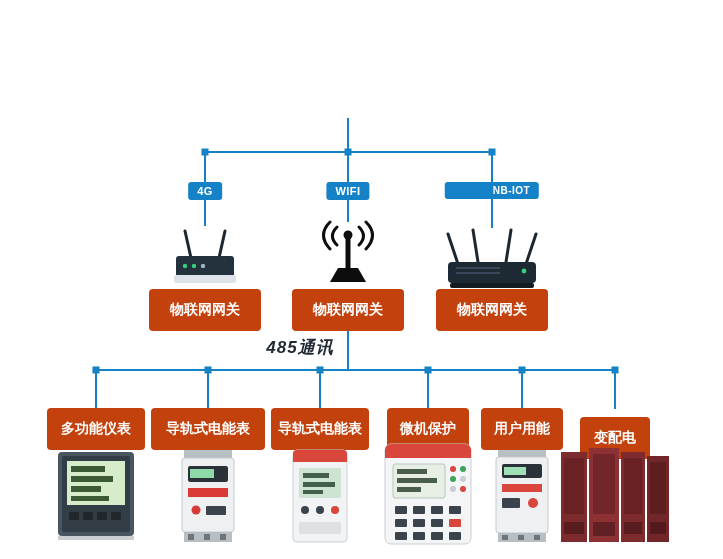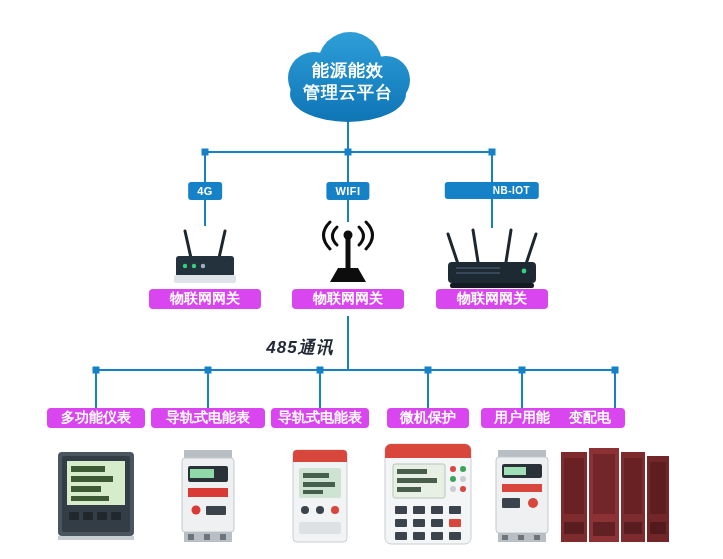--- a/index.html
+++ b/index.html
@@ -22,41 +22,41 @@
     position: absolute; transform: translateX(-50%);
     background: #1581c6; color: #fff; font-weight: bold; font-size: 11px;
     padding: 3px 9px; border-radius: 3px; letter-spacing: .5px; white-space: nowrap;
   }
   .badge0 { left: 205px; top: 182px; }
   .badge1 { left: 348px; top: 182px; text-align: center; }
   .badge2 { left: 492px; top: 182px; font-size: 10px; padding-left: 48px; }
 
   .node-label {
     position: absolute; transform: translateX(-50%);
-    background: #d946ef; color: #fff; font-weight: bold; font-size: 14px;
-    height: 20px; border-radius: 4px;
+    background: #c2410c; color: #fff; font-weight: bold; font-size: 14px;
+    height: 42px; border-radius: 4px;
     display: flex; align-items: center; justify-content: center; white-space: nowrap;
   }
   .glabel { width: 112px; top: 289px; }
   .glabel0 { left: 205px; }
   .glabel1 { left: 348px; }
   .glabel2 { left: 492px; }
 
   .bus-label {
     position: absolute; left: 252px; top: 336px; width: 96px; text-align: center;
     color: #222a35; font-weight: bold; font-size: 17px; letter-spacing: 1px; font-style: italic;
   }
 
   .dlabel { top: 408px; }
   .dlabel0 { left: 96px;  width: 98px; }
   .dlabel1 { left: 208px; width: 114px; }
   .dlabel2 { left: 320px; width: 98px; }
   .dlabel3 { left: 428px; width: 82px; font-family: Liberation Mono, monospace; }
   .dlabel4 { left: 522px; width: 82px; }
-  .dlabel5 { left: 590px; width: 70px; }
+  .dlabel5 { left: 615px; width: 70px; margin-top: 9px; }
 
   .device-img { position: absolute; transform: translateX(-50%); line-height: 0; }
   .gimg0 { left: 205px; top: 224px; }
   .gimg1 { left: 348px; top: 220px; }
   .gimg2 { left: 492px; top: 224px; }
 
   .pimg0 { left: 96px;  top: 448px; }
   .pimg1 { left: 208px; top: 448px; }
   .pimg2 { left: 320px; top: 446px; }
   .pimg3 { left: 428px; top: 442px; }
@@ -90,40 +90,20 @@
       <rect x="488.5" y="148.5" width="7" height="7"></rect>
       <rect x="92.5" y="366.5" width="7" height="7"></rect>
       <rect x="204.5" y="366.5" width="7" height="7"></rect>
       <rect x="316.5" y="366.5" width="7" height="7"></rect>
       <rect x="424.5" y="366.5" width="7" height="7"></rect>
       <rect x="518.5" y="366.5" width="7" height="7"></rect>
       <rect x="611.5" y="366.5" width="7" height="7"></rect>
     </g>
   </svg>
 
-  <div class="cloud">
-    <svg class="cloud-shape" width="156" height="102" viewBox="0 0 156 102">
-      <defs>
-        <linearGradient id="cg" gradientUnits="userSpaceOnUse" x1="0" y1="4" x2="0" y2="98">
-          <stop offset="0" stop-color="#2e9fd9"></stop>
-          <stop offset="1" stop-color="#0e74b5"></stop>
-        </linearGradient>
-      </defs>
-      <g fill="url(#cg)">
-        <circle cx="44" cy="52" r="26"></circle>
-        <circle cx="80" cy="38" r="32"></circle>
-        <circle cx="116" cy="54" r="24"></circle>
-        <ellipse cx="78" cy="68" rx="58" ry="28"></ellipse>
-      </g>
-    </svg>
-    <div class="cloud-text">
-      <div>能源能效</div>
-      <div>管理云平台</div>
-    </div>
-  </div>
 
   <div class="badge badge0">4G</div>
   <div class="badge badge1">WIFI</div>
   <div class="badge badge2">NB-IOT</div>
 
   <div class="device-img gimg0">
     <svg width="80" height="64" viewBox="0 0 80 64">
       <line x1="26" y1="34" x2="20" y2="7" stroke="#1d2730" stroke-width="3" stroke-linecap="round"></line>
       <line x1="54" y1="34" x2="60" y2="7" stroke="#1d2730" stroke-width="3" stroke-linecap="round"></line>
       <rect x="11" y="32" width="58" height="21" rx="3" fill="#24323e"></rect>

